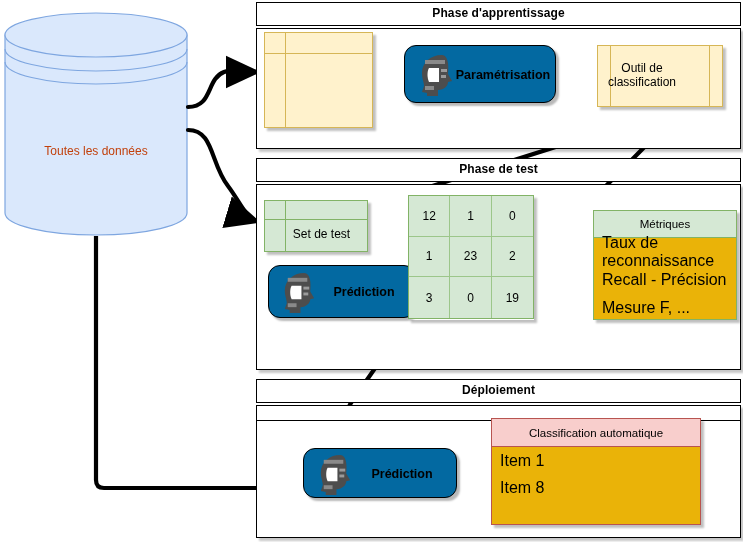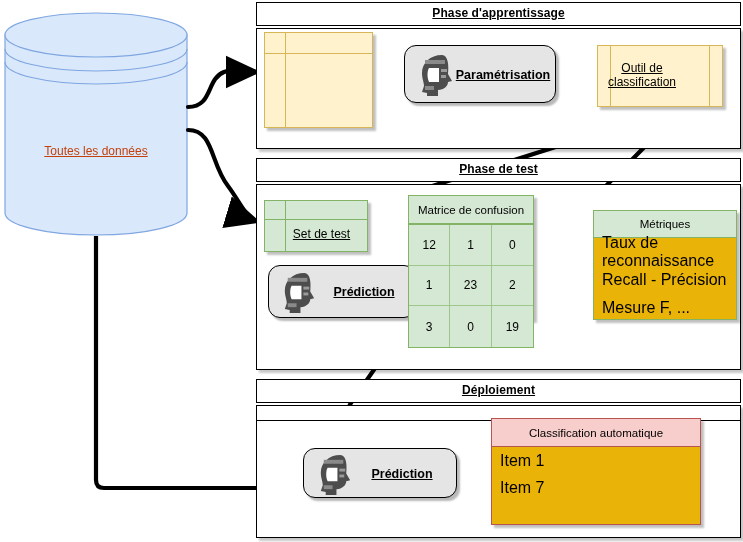--- a/index.html
+++ b/index.html
@@ -25,21 +25,20 @@
   .lbl{
     position:absolute;
     box-sizing:border-box;
     display:flex;
     align-items:center;
     justify-content:center;
     text-align:center;
     color:#000000;
     line-height:1.15;
     white-space:pre-line;
-    text-decoration:underline;
   }
 
   
   .phase-title{
     border:1px solid #000000;
     background:#ffffff;
     font-weight:bold;
     font-size:12px;
     letter-spacing:.1px;
   }
@@ -64,21 +63,21 @@
     background:#d5e8d4;
     border:1px solid #82b366;
   }
   .vline-y{position:absolute;top:0;bottom:0;width:1px;background:#d6b656;}
   .hline-y{position:absolute;left:0;right:0;height:1px;background:#d6b656;}
   .vline-g{position:absolute;top:0;bottom:0;width:1px;background:#82b366;}
   .hline-g{position:absolute;left:0;right:0;height:1px;background:#82b366;}
 
   
   .proc{
-    background:#e5e5e5;
+    background:#0369a1;
     border:1px solid #000000;
     border-radius:12px;
     box-shadow:3px 3px 2px rgba(0,0,0,.28);
   }
   .proc-label{
     font-weight:bold;
     font-size:12.5px;
     color:#000000;
   }
 
@@ -215,21 +214,20 @@
       <path d="M15 16 C13 19 13 26 15 30 L25 30 L25 16 Z" fill="#ffffff"></path>
       <rect x="11" y="8" width="20" height="4" fill="#8a8a8a"></rect>
       <rect x="11" y="34" width="9" height="4" fill="#8a8a8a"></rect>
       <rect x="27" y="17" width="6" height="3" fill="#9a9a9a"></rect>
       <rect x="27" y="23" width="5" height="3" fill="#9a9a9a"></rect>
     </svg>
     <div class="lbl proc-label" style="left:50px;top:0;width:90px;height:53px;">Prédiction</div>
   </div>
 
   <div class="node cm-wrap shadow" style="left:408px;top:195px;width:126px;height:125px;">
-    <div class="cm-title" style="height:29px;width:126px;box-sizing:border-box;">Matrice de confusion</div>
     <div class="cm-grid" style="height:124px;width:126px;box-sizing:border-box;">
       <div class="cm-cell">12</div>
       <div class="cm-cell">1</div>
       <div class="cm-cell c2">0</div>
       <div class="cm-cell">1</div>
       <div class="cm-cell">23</div>
       <div class="cm-cell c2">2</div>
       <div class="cm-cell r2">3</div>
       <div class="cm-cell r2">0</div>
       <div class="cm-cell c2 r2">19</div>
@@ -257,16 +255,16 @@
       <rect x="11" y="34" width="9" height="4" fill="#8a8a8a"></rect>
       <rect x="27" y="17" width="6" height="3" fill="#9a9a9a"></rect>
       <rect x="27" y="23" width="5" height="3" fill="#9a9a9a"></rect>
     </svg>
     <div class="lbl proc-label" style="left:52px;top:0;width:92px;height:50px;">Prédiction</div>
   </div>
 
   <div class="node listbox listbox-red shadow" style="left:491px;top:418px;width:210px;height:107px;">
     <div class="lb-head lb-head-red" style="height:27px;">Classification automatique</div>
     <div class="lb-row" style="height:27px;">Item 1</div>
-    <div class="lb-row" style="height:27px;">Item 7</div>
+    <div class="lb-row" style="height:27px;">Item 8</div>
   </div>
 
 </div>
 
 </body></html>

